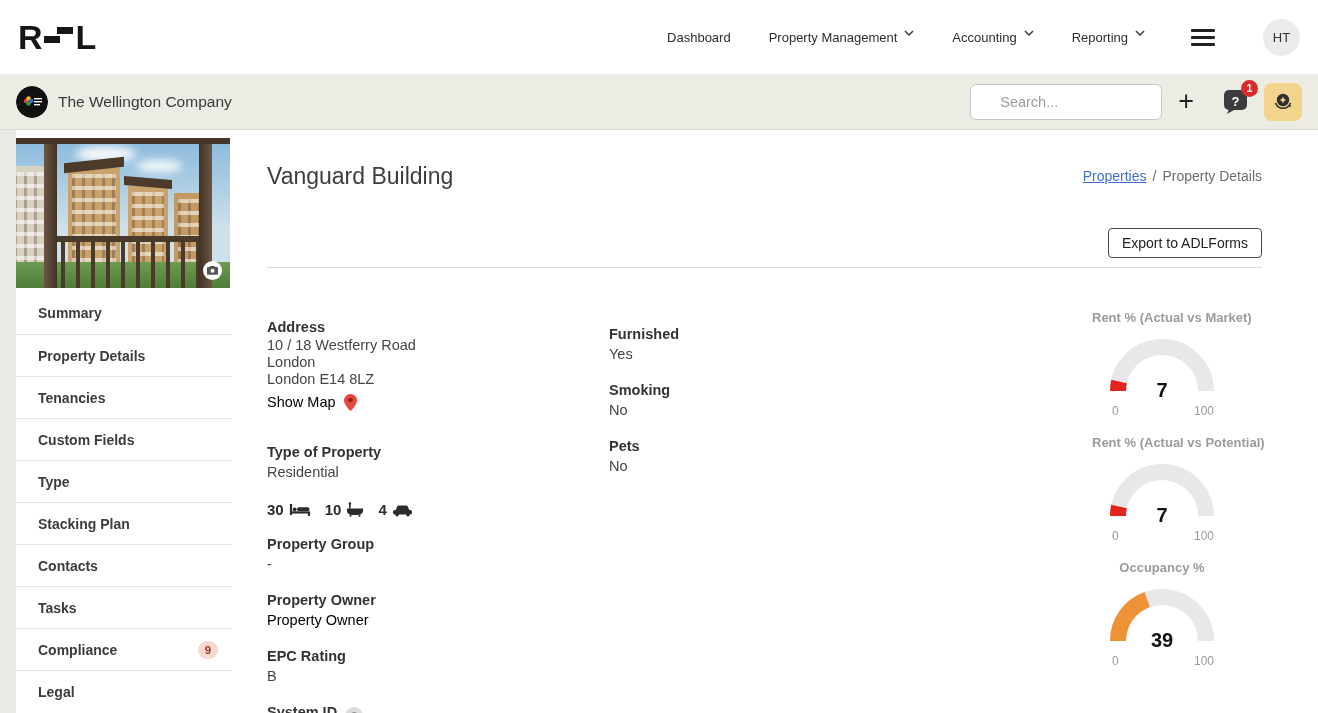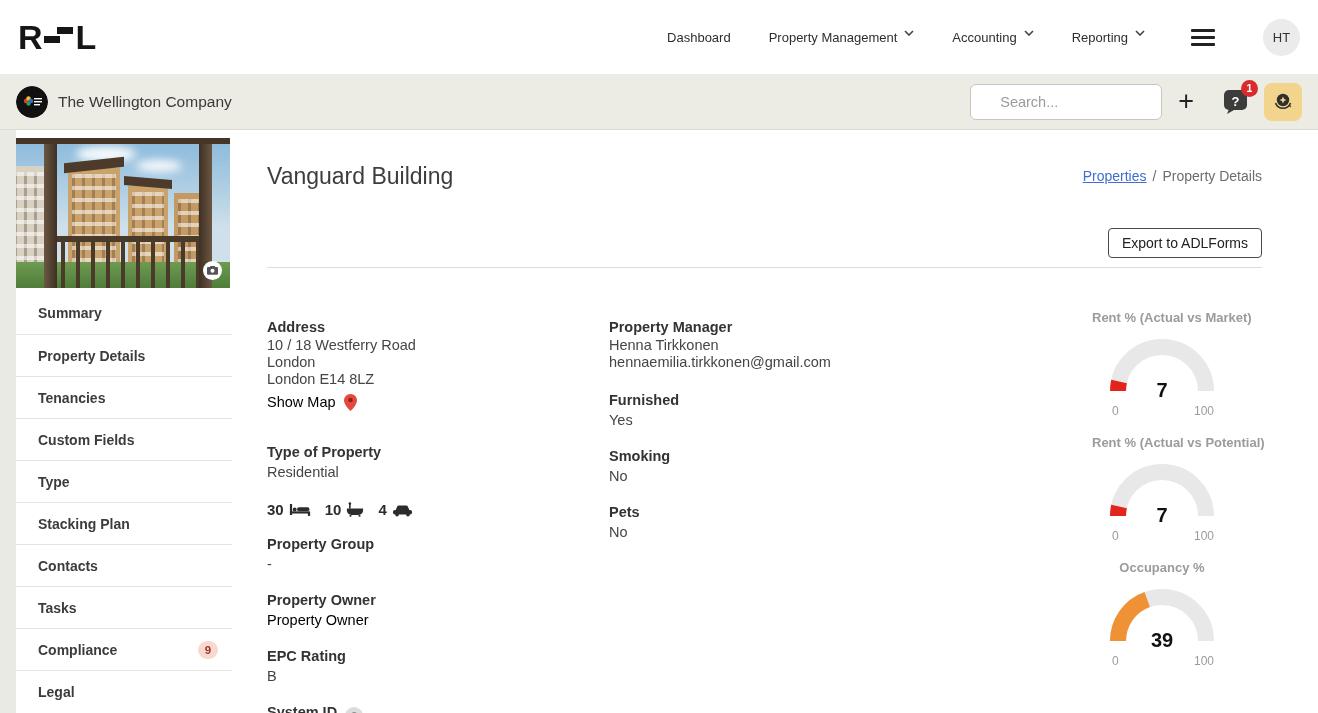--- a/index.html
+++ b/index.html
@@ -326,25 +326,20 @@
       </div>
 
       <div class="fld">
         <div class="lbl">
           <span>System ID</span><span class="qmark">?</span>
         </div>
       </div>
     </div>
 
     <div class="col col-b">
-      <div class="fld">
-        <div class="lbl">Property Manager</div>
-        <div class="addr-line">Henna Tirkkonen</div>
-        <div class="addr-line">hennaemilia.tirkkonen@gmail.com</div>
-      </div>
       <div class="fld" style="margin-top:19px;">
         <div class="lbl">Furnished</div>
         <div class="val">Yes</div>
       </div>
       <div class="fld">
         <div class="lbl">Smoking</div>
         <div class="val">No</div>
       </div>
       <div class="fld">
         <div class="lbl">Pets</div>

